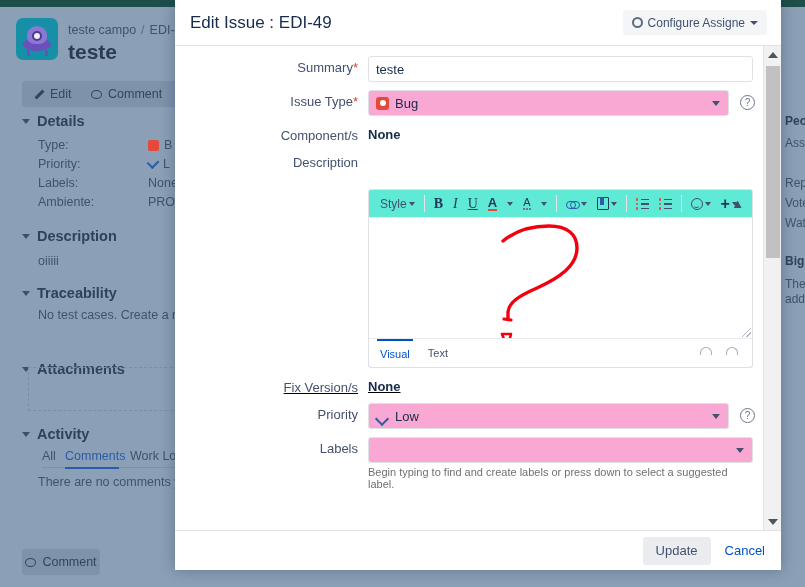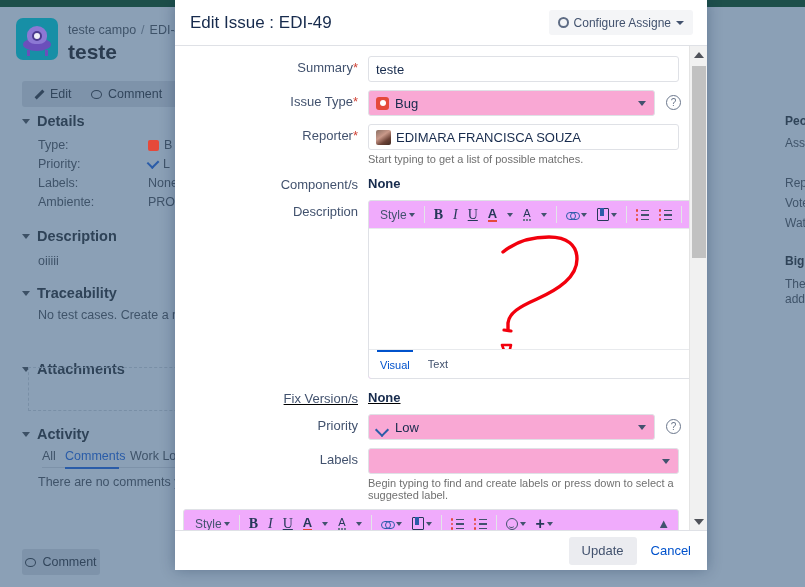--- a/index.html
+++ b/index.html
@@ -128,21 +128,21 @@
     display: inline-block; width: 11px; height: 11px; position: relative;
   }
   .pencil::before {
     content: ""; position: absolute; left: 1px; top: 4px;
     width: 11px; height: 3px; background: currentColor;
     transform: rotate(-45deg);
   }
 
   
   #modal {
-    position: absolute; left: 175px; top: 0; width: 532px; height: 570px;
+    position: absolute; left: 175px; top: 0; width: 606px; height: 570px;
     background: #ffffff;
     box-shadow: 0 0 14px rgba(9,30,66,0.32);
     display: flex; flex-direction: column;
   }
   #modal-header {
     height: 46px; flex: 0 0 46px;
     border-bottom: 1px solid #dfe1e6;
     display: flex; align-items: center;
     padding: 0 14px 0 15px;
     position: relative;
@@ -250,21 +250,21 @@
   .reporter-box {
     width: 100%; height: 26px;
     background: #fff; border: 1px solid #dfe1e6; border-radius: 3px;
     padding: 0 7px; font-size: 13px; color: #172b4d;
     display: flex; align-items: center;
   }
 
   
   .rte {
     width: 100%; border: 1px solid #dfe1e6; border-radius: 3px;
-    background: #f0abfc; overflow: hidden;
+    background: #5eead4; overflow: hidden; margin-top: 38px;
   }
   .rte-toolbar {
     height: 28px; display: flex; align-items: center;
     border-bottom: 1px solid #e8eaed;
     padding: 0 6px; gap: 0px; position: relative;
   }
   .tb-item {
     display: flex; align-items: center; gap: 2px;
     padding: 0 5px; height: 22px; color: #42526e;
     font-size: 12px; cursor: pointer;
@@ -522,30 +522,20 @@
         <div class="field-ctl">
           <div class="jselect">
             <span class="bug-icon"></span>
             <span>Bug</span>
             <span class="sel-caret"></span>
           </div>
           <div class="help-q">?</div>
         </div>
       </div>
 
-      <div class="field-row">
-        <div class="field-label"><span>Reporter</span><span class="req">*</span></div>
-        <div class="field-ctl" style="padding-right:10px;">
-          <div class="reporter-box">
-            <span class="reporter-avatar"></span>
-            <span>EDIMARA FRANCISCA SOUZA</span>
-          </div>
-          <div class="helptext">Start typing to get a list of possible matches.</div>
-        </div>
-      </div>
 
       <div class="field-row" style="margin-top:6px;">
         <div class="field-label">Component/s</div>
         <div class="field-ctl">
           <div class="static-val">None</div>
         </div>
       </div>
 
       <div class="field-row" style="margin-top:6px;">
         <div class="field-label">Description</div>

